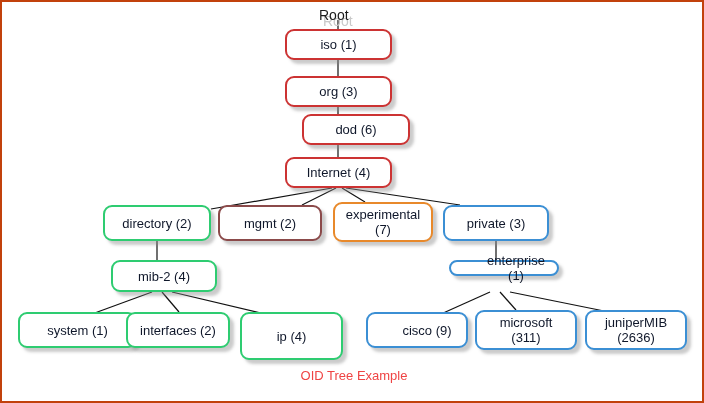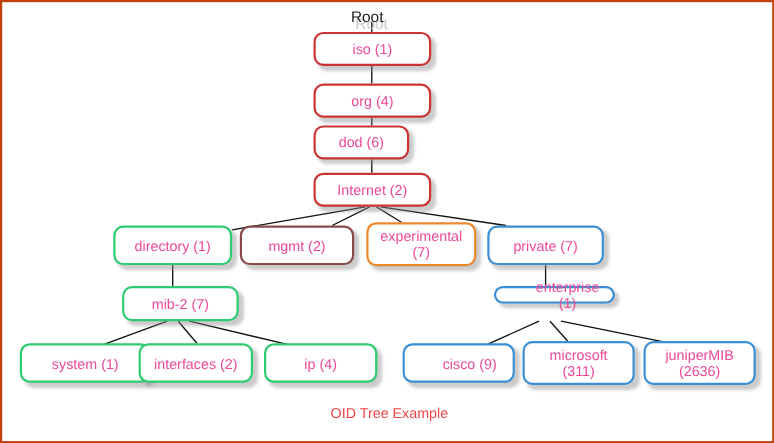--- a/index.html
+++ b/index.html
@@ -31,21 +31,21 @@
     position: absolute;
     box-sizing: border-box;
     background: #ffffff;
     border: 2px solid #aaaaaa;
     border-radius: 9px;
     display: flex;
     align-items: center;
     justify-content: center;
     text-align: center;
     font-size: 13px;
-    color: #ec4899;
+    color: #0f172a;
     line-height: 15px;
     box-shadow: 4px 4px 3px rgba(140,140,140,0.45);
     z-index: 2;
   }
   .node span {
     display: block;
     padding: 0 4px;
     white-space: pre-line;
   }
   .root-label {
@@ -98,54 +98,54 @@
 
   <div class="root-label-ghost" style="left:321px; top:11px;">Root</div>
 
   <div class="root-label" style="left:317px; top:5px;">Root</div>
 
   <div id="nodes-layer">
       <div class="node" style="left: 283px; top: 27px; width: 107px; height: 31px; border-color: rgb(204, 51, 51);">
         <span>iso (1)</span>
       </div>
       <div class="node" style="left: 283px; top: 74px; width: 107px; height: 31px; border-color: rgb(204, 51, 51);">
-        <span>org (4)</span>
+        <span>org (3)</span>
       </div>
-      <div class="node" style="left: 283px; top: 112px; width: 87px; height: 31px; border-color: rgb(204, 51, 51); justify-content: center;">
+      <div class="node" style="left: 300px; top: 112px; width: 108px; height: 31px; border-color: rgb(204, 51, 51); justify-content: center;">
         <span>dod (6)</span>
       </div>
       <div class="node" style="left: 283px; top: 155px; width: 107px; height: 31px; border-color: rgb(204, 51, 51);">
-        <span>Internet (2)</span>
+        <span>Internet (4)</span>
       </div>
       <div class="node" style="left: 101px; top: 203px; width: 108px; height: 36px; border-color: rgb(46, 204, 113);">
-        <span>directory (1)</span>
+        <span>directory (2)</span>
       </div>
       <div class="node" style="left: 216px; top: 203px; width: 104px; height: 36px; border-color: rgb(139, 74, 74); align-items: center;">
         <span>mgmt (2)</span>
       </div>
       <div class="node" style="left: 331px; top: 200px; width: 100px; height: 40px; border-color: rgb(232, 137, 43);">
         <span>experimental
 (7)</span>
       </div>
       <div class="node" style="left: 441px; top: 203px; width: 106px; height: 36px; border-color: rgb(59, 143, 212);">
-        <span>private (7)</span>
+        <span>private (3)</span>
       </div>
       <div class="node" style="left: 109px; top: 258px; width: 106px; height: 32px; border-color: rgb(46, 204, 113);">
-        <span>mib-2 (7)</span>
+        <span>mib-2 (4)</span>
       </div>
       <div class="node" style="left: 447px; top: 258px; width: 110px; height: 16px; border-color: rgb(59, 143, 212); padding-left: 24px;">
         <span>enterprise (1)</span>
       </div>
       <div class="node" style="left: 16px; top: 310px; width: 119px; height: 36px; border-color: rgb(46, 204, 113);">
         <span>system (1)</span>
       </div>
       <div class="node" style="left: 124px; top: 310px; width: 104px; height: 36px; border-color: rgb(46, 204, 113);">
         <span>interfaces (2)</span>
       </div>
-      <div class="node" style="left: 238px; top: 310px; width: 103px; height: 36px; border-color: rgb(46, 204, 113);">
+      <div class="node" style="left: 238px; top: 310px; width: 103px; height: 48px; border-color: rgb(46, 204, 113);">
         <span>ip (4)</span>
       </div>
       <div class="node" style="left: 364px; top: 310px; width: 102px; height: 36px; border-color: rgb(59, 143, 212); padding-left: 20px;">
         <span>cisco (9)</span>
       </div>
       <div class="node" style="left: 473px; top: 308px; width: 102px; height: 40px; border-color: rgb(59, 143, 212); align-items: center;">
         <span>microsoft
 (311)</span>
       </div>
       <div class="node" style="left: 583px; top: 308px; width: 102px; height: 40px; border-color: rgb(59, 143, 212); justify-content: center;">

